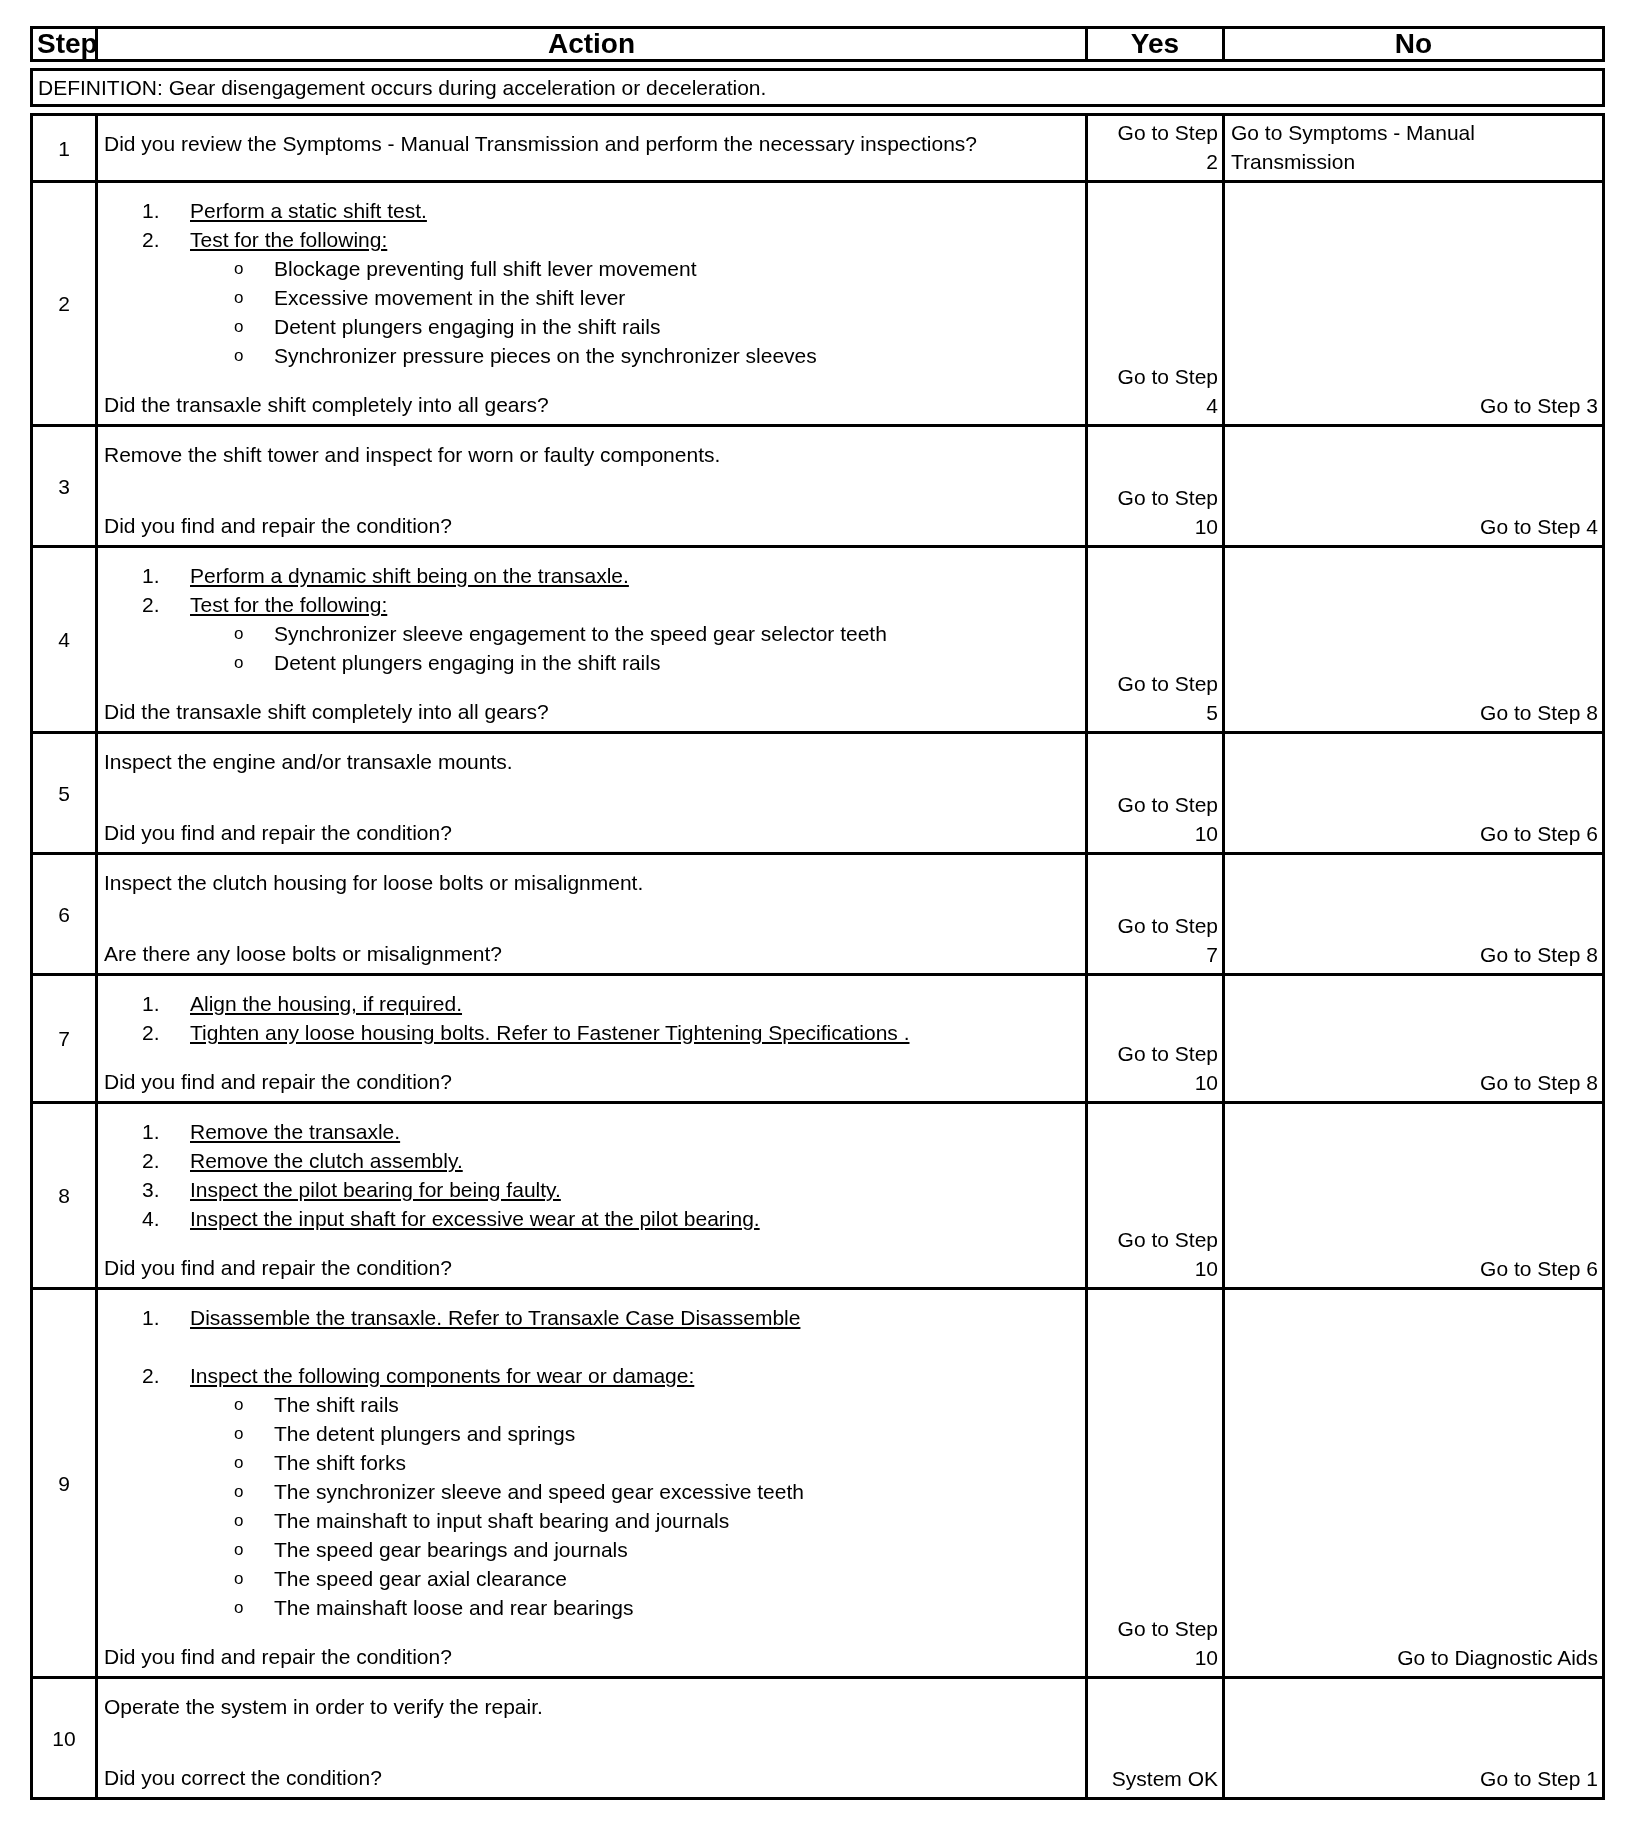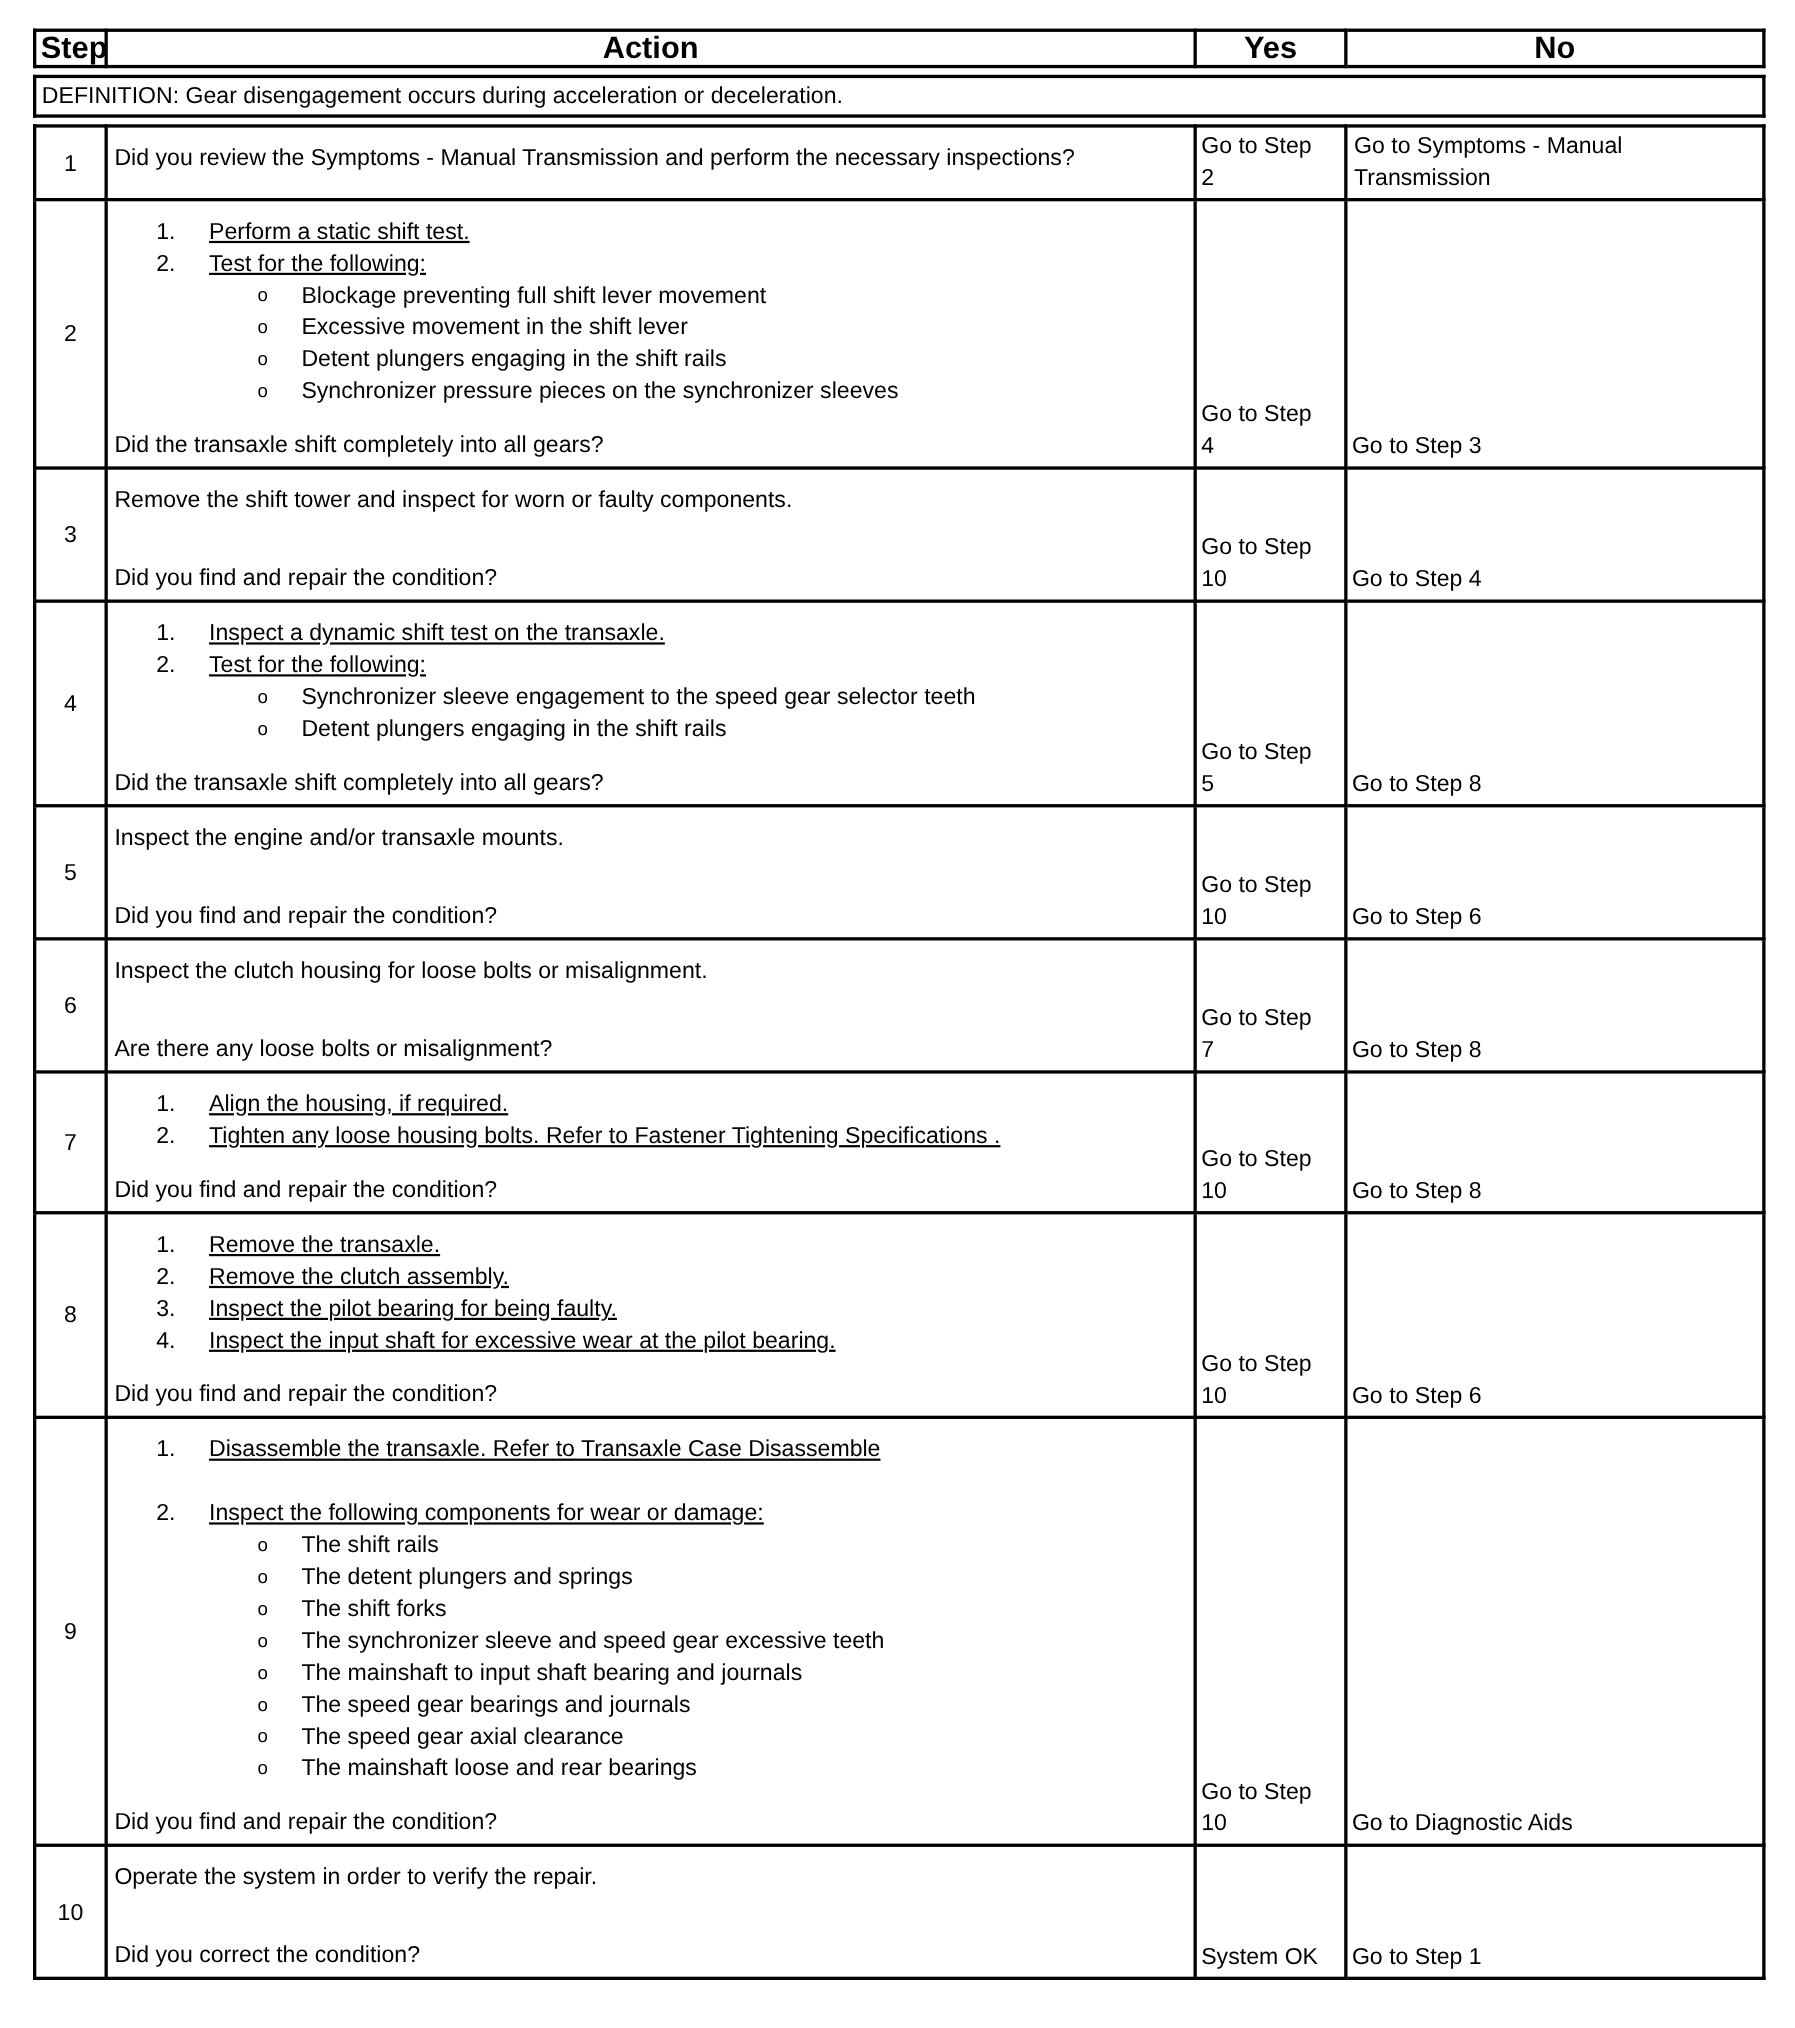--- a/index.html
+++ b/index.html
@@ -53,21 +53,21 @@
   .num-item.gap-after { margin-bottom: 29px; }
   .num-marker { width: 48px; flex: none; }
   .num-text { flex: 1; text-decoration: underline; }
   .bullet-item { display: flex; padding-left: 130px; }
   .bullet-marker { width: 40px; flex: none; font-size: 17px; line-height: 29px; }
   .bullet-text { flex: 1; }
   .question.after-list { margin-top: 20px; }
   .question.after-text { margin-top: 42px; }
   td.yes-cell, td.no-cell {
     vertical-align: bottom;
-    text-align: left;
+    text-align: right;
     white-space: pre-line;
     padding: 2px 4px 4px;
   }
   td.no-cell.top-left {
     vertical-align: top;
     text-align: left;
     padding-left: 6px;
   }
 </style>
 </head>
@@ -166,21 +166,21 @@
           </td>
           <td class="yes-cell">Go to Step
 10</td>
           <td class="no-cell">Go to Step 4</td>
         </tr>
         <tr>
           <td class="step-cell">4</td>
           <td class="action-cell">
             <div class="num-item">
               <span class="num-marker">1.</span>
-              <span class="num-text">Inspect a dynamic shift test on the transaxle.</span>
+              <span class="num-text">Perform a dynamic shift being on the transaxle.</span>
             </div>
             <div class="num-item">
               <span class="num-marker">2.</span>
               <span class="num-text">Test for the following:</span>
             </div>
             <div class="bullet-item">
               <span class="bullet-marker">o</span>
               <span class="bullet-text">Synchronizer sleeve engagement to the speed gear selector teeth</span>
             </div>
             <div class="bullet-item">

